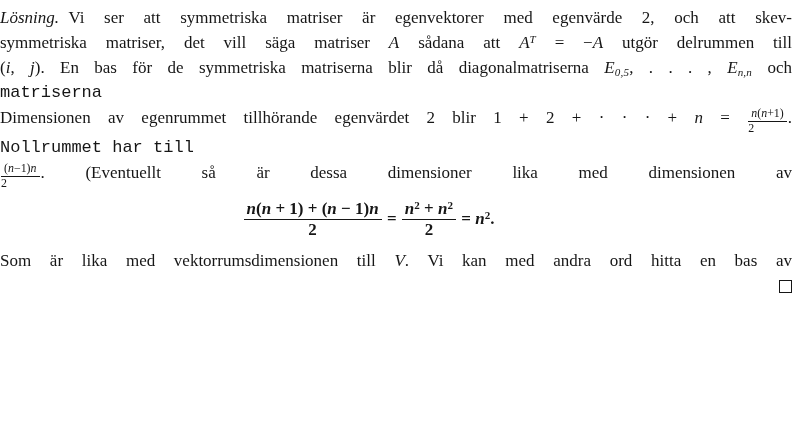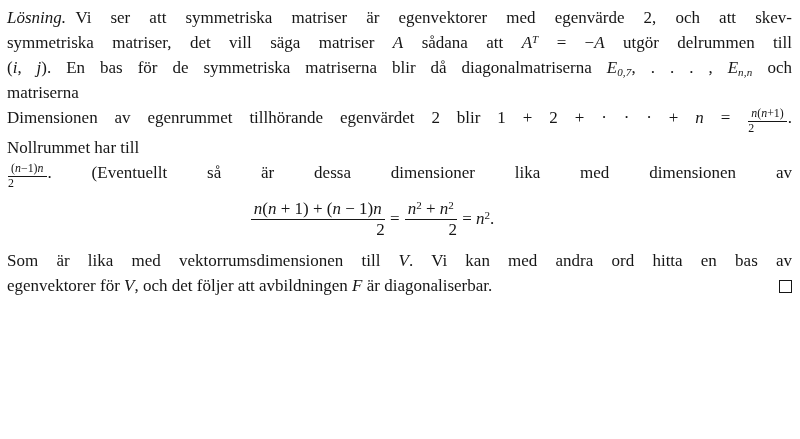--- a/index.html
+++ b/index.html
@@ -5,63 +5,65 @@
   html, body {
     margin: 0;
     padding: 0;
     background: #ffffff;
   }
   .page {
     position: relative;
     width: 800px;
     height: 439px;
     box-sizing: border-box;
-    padding: 5px 8px 0 7px;
+    padding: 5px 8px 0 0;
     overflow: hidden;
     background: #ffffff;
     color: #161616;
     font-family: "Liberation Serif", "DejaVu Serif", serif;
     font-size: 17px;
   }
   .tline {
     text-align: justify;
     text-align-last: justify;
     line-height: 25px;
     white-space: normal;
   }
   .tline.noj {
     text-align-last: left;
+    font-family: Liberation Mono, monospace;
   }
   .eq {
     text-align: center;
     line-height: 25px;
     margin: 8px 75px 8px 0;
   }
   .eq.big {
     margin: 9px 55px 9px 0;
     line-height: normal;
+    font-weight: bold;
   }
   i { font-style: italic; }
   sub {
     font-size: 0.65em;
     font-style: italic;
     line-height: 0;
     vertical-align: -0.3em;
     letter-spacing: 0.02em;
   }
   sup {
     font-size: 0.65em;
     line-height: 0;
     vertical-align: 0.45em;
   }
   sup.it { font-style: italic; }
   .gap { display: inline-block; }
   .frac {
     display: inline-block;
-    text-align: right;
+    text-align: center;
     vertical-align: -0.68em;
     margin: 0 1px;
   }
   .frac .fr-n {
     display: block;
     border-bottom: 1px solid currentColor;
     padding: 0 3px 1px 3px;
     line-height: 1.08;
   }
   .frac .fr-d {
@@ -80,24 +82,23 @@
     border: 1.2px solid #161616;
     margin-top: 7px;
   }
 </style>
 </head>
 <body>
 
 <div class="page">
   <div class="tline"><i>Lösning.</i><span class="gap" style="width: 0.55em;"></span><span>Vi ser att symmetriska matriser är egenvektorer med egenvärde 2, och att skev-</span></div>
   <div class="tline"><span>symmetriska matriser, det vill säga matriser </span><i>A</i><span> sådana att </span><i>A</i><sup class="it">T</sup><span> = −</span><i>A</i><span> utgör delrummen till</span></div>
-  <div class="tline"><span>(</span><i>i</i><span>, </span><i>j</i><span>). En bas för de symmetriska matriserna blir då diagonalmatriserna </span><i>E</i><sub>0,7</sub><span>, . . . , </span><i>E</i><sub>n,n</sub><span> och</span></div>
+  <div class="tline"><span>(</span><i>i</i><span>, </span><i>j</i><span>). En bas för de symmetriska matriserna blir då diagonalmatriserna </span><i>E</i><sub>0,5</sub><span>, . . . , </span><i>E</i><sub>n,n</sub><span> och</span></div>
   <div class="tline noj"><span>matriserna</span></div>
   <div class="tline"><span>Dimensionen av egenrummet tillhörande egenvärdet 2 blir 1 + 2 + · · · + </span><i>n</i><span> = </span><span class="frac small"><span class="fr-n"><i>n</i><span>(</span><i>n</i><span>+1)</span></span><span class="fr-d"><span>2</span></span></span><span>.</span></div>
   <div class="tline noj"><span>Nollrummet har till</span></div>
   <div class="tline"><span class="frac small"><span class="fr-n"><span>(</span><i>n</i><span>−1)</span><i>n</i></span><span class="fr-d"><span>2</span></span></span><span>. (Eventuellt så är dessa dimensioner lika med dimensionen av</span></div>
   <div class="eq big"><span class="frac"><span class="fr-n"><i>n</i><span>(</span><i>n</i><span> + 1) + (</span><i>n</i><span> − 1)</span><i>n</i></span><span class="fr-d"><span>2</span></span></span><span> = </span><span class="frac"><span class="fr-n"><i>n</i><sup>2</sup><span> + </span><i>n</i><sup>2</sup></span><span class="fr-d"><span>2</span></span></span><span> = </span><i>n</i><sup>2</sup><span>.</span></div>
   <div class="tline"><span>Som är lika med vektorrumsdimensionen till </span><i>V</i><span>. Vi kan med andra ord hitta en bas av</span></div>
   <div class="tline noj lastline">
     <span class="qed"></span>
-    <span><span>egenvektorer för </span><i>V</i><span>, och det följer att avbildningen </span><i>F</i><span> är diagonaliserbar.</span></span>
   </div>
 </div>
 
 </body></html>

